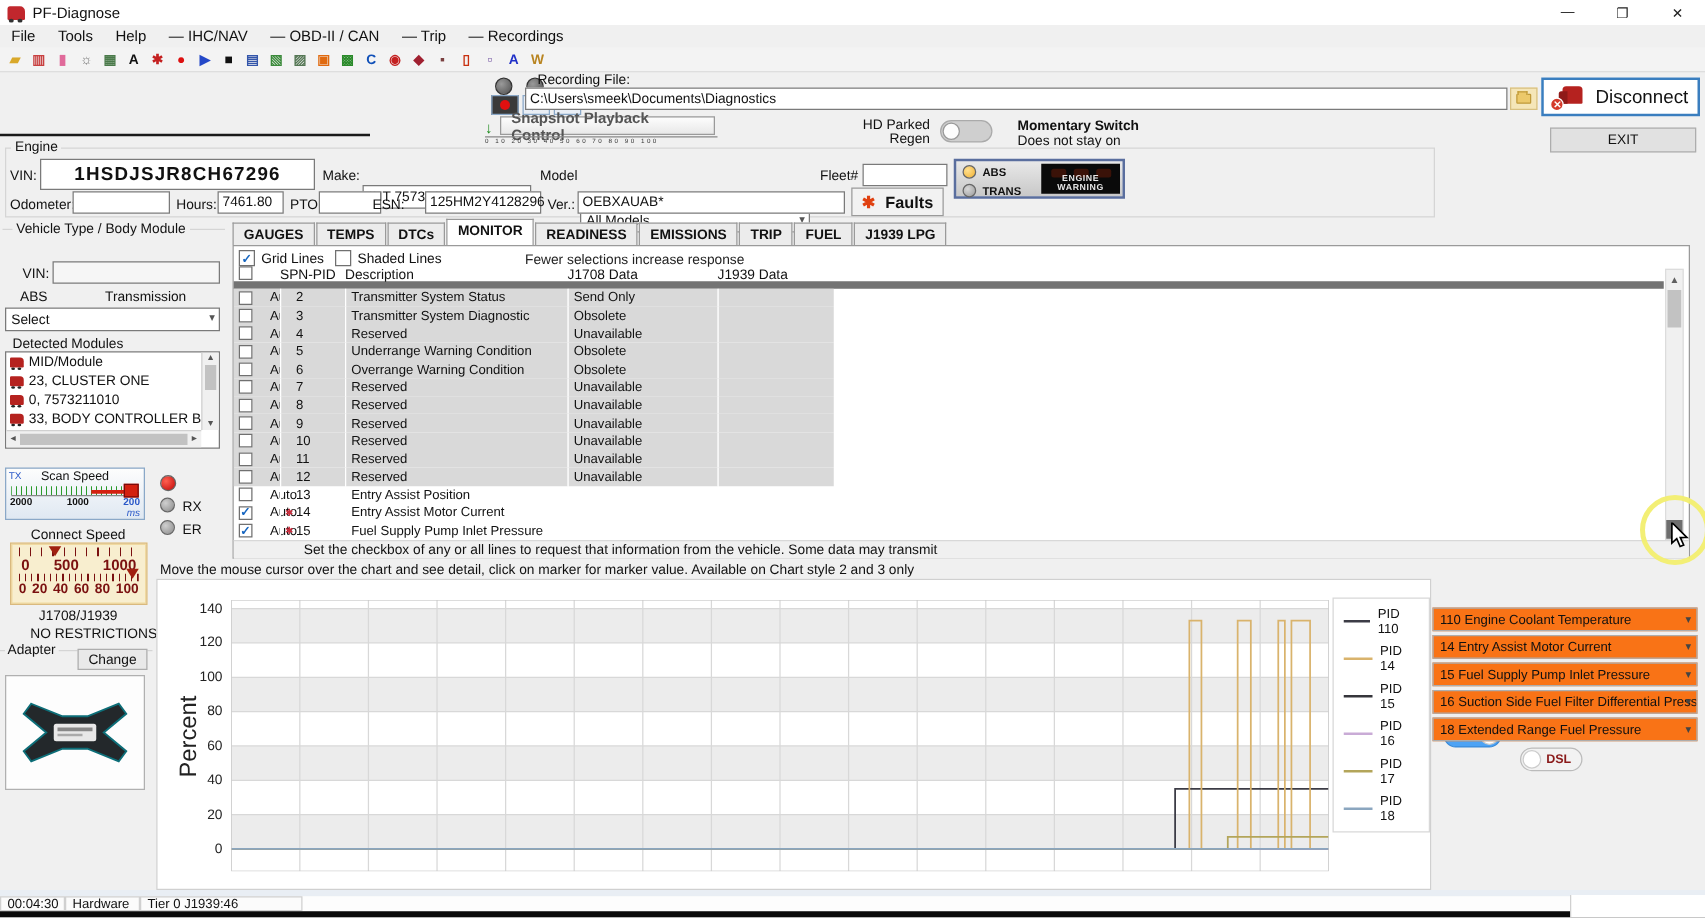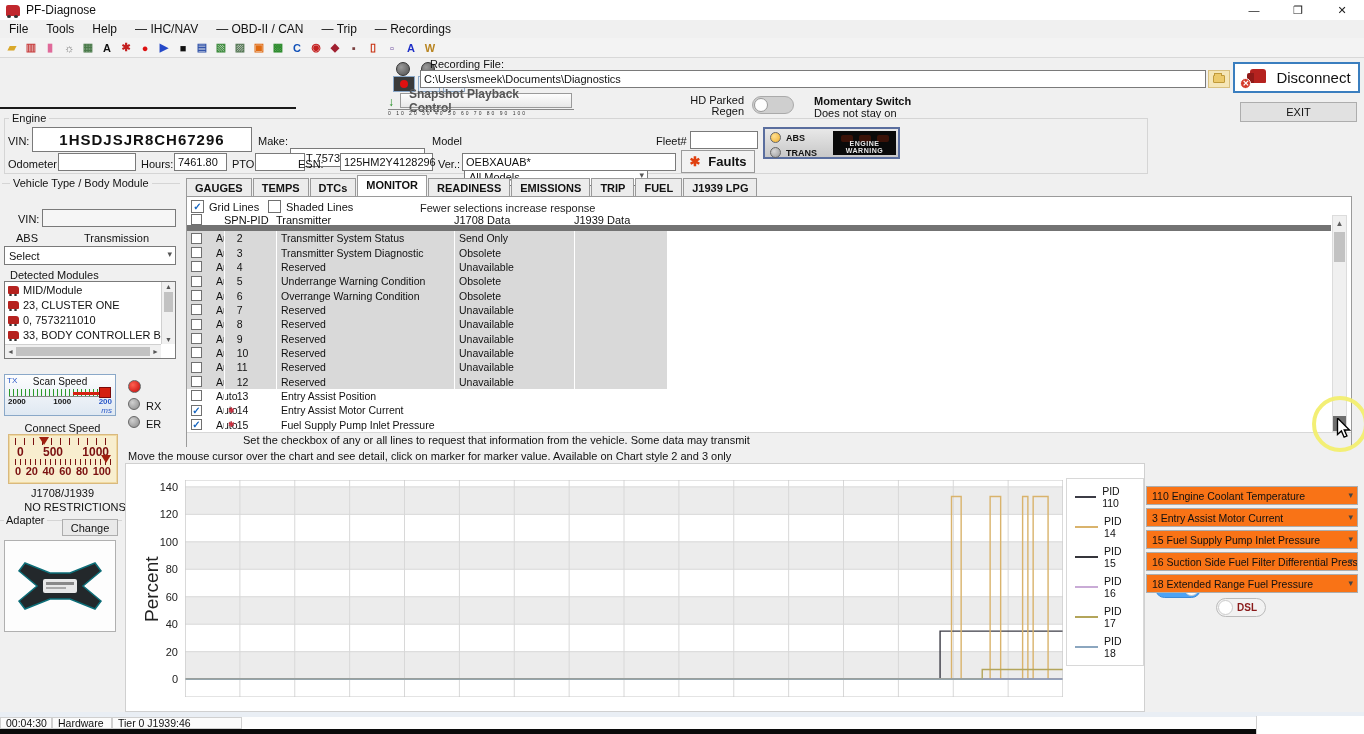--- a/index.html
+++ b/index.html
@@ -414,21 +414,21 @@
 </div>
 <div class="cbrow" style="left:268px; top:200px;">
   <span class="cb"></span>
   <span>Shaded Lines</span>
 </div>
 <span class="abs hint" style="left:420px; top:202px;">Fewer selections increase response</span>
 
 <div id="tbl-header" style="left:187px; top:215px; width:1144px; height:16px;">
   <span style="width:37px; padding-left:4px;"><span class="cb" style="width:11px;height:11px;"></span></span>
   <span style="width:52px;">SPN-PID</span>
-  <span style="width:178px;">Transmitter</span>
+  <span style="width:178px;">Description</span>
   <span style="width:120px;">J1708 Data</span>
   <span style="width:93px;">J1939 Data</span>
 </div>
 <div class="abs" style="left:187px; top:231px; width:1144px;">
 
     <div class="trow shaded" style="height:14.35px;">
       <div class="c0 cell-bg">
         <span class="cb"></span>
         <span class="auto-lbl">Auto</span>
       </div>
@@ -719,21 +719,21 @@
   <span>On</span>
     <span class="tknob"></span>
 </div>
 <div class="pill abs" id="dsl-pill" style="left:1216px; top:466px;">
   <span class="tknob"></span>
     <span>DSL</span>
 </div>
 <div class="abs" style="left:1146px; top:486px; width:212px;">
 
 <div class="sel">110 Engine Coolant Temperature</div>
-    <div class="sel">3 Entry Assist Motor Current</div>
+    <div class="sel">14 Entry Assist Motor Current</div>
     <div class="sel">15 Fuel Supply Pump Inlet Pressure</div>
     <div class="sel">16 Suction Side Fuel Filter Differential Press</div>
     <div class="sel">18 Extended Range Fuel Pressure</div>
   </div>
 
 <div id="status-strip" class="abs"></div>
 <div id="statusbar" class="abs">
   <span class="sb-box" style="width:52px;">00:04:30</span>
   <span class="sb-box" style="width:60px;">Hardware</span>
   <span class="sb-box" style="width:130px; margin-right:36px;">Tier 0 J1939:46</span>

